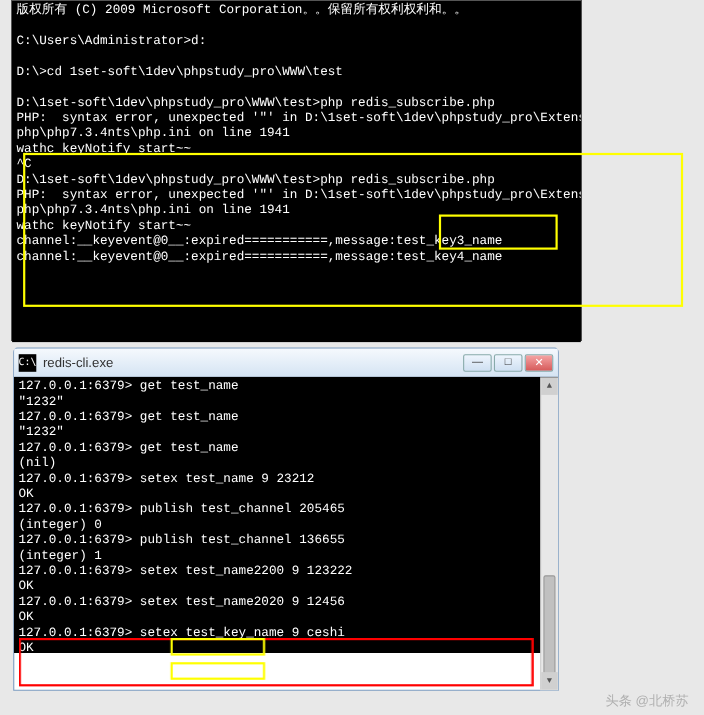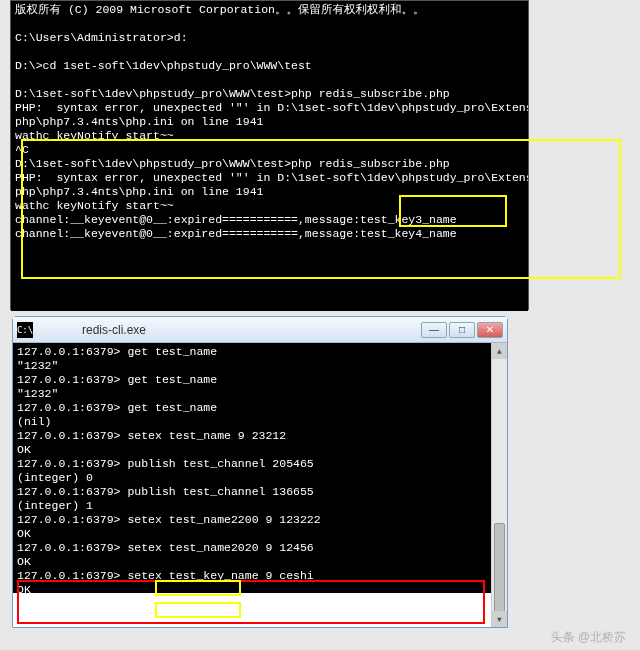--- a/index.html
+++ b/index.html
@@ -49,21 +49,21 @@
     height: 16px;
     background: #000;
     margin-right: 6px;
     display: inline-flex;
     align-items: center;
     justify-content: center;
     color: #fff;
     font-size: 9px;
     font-family: monospace;
   }
-  .titlebar .title { flex: 1; margin-left: 43px; }
+  .titlebar .title { flex: 1; }
   .winbtns { display: flex; gap: 2px; }
   .winbtn {
     width: 26px;
     height: 16px;
     border: 1px solid #8aa;
     border-radius: 2px;
     background: linear-gradient(#eef5fd, #cfe0f2);
     display: flex;
     align-items: center;
     justify-content: center;

